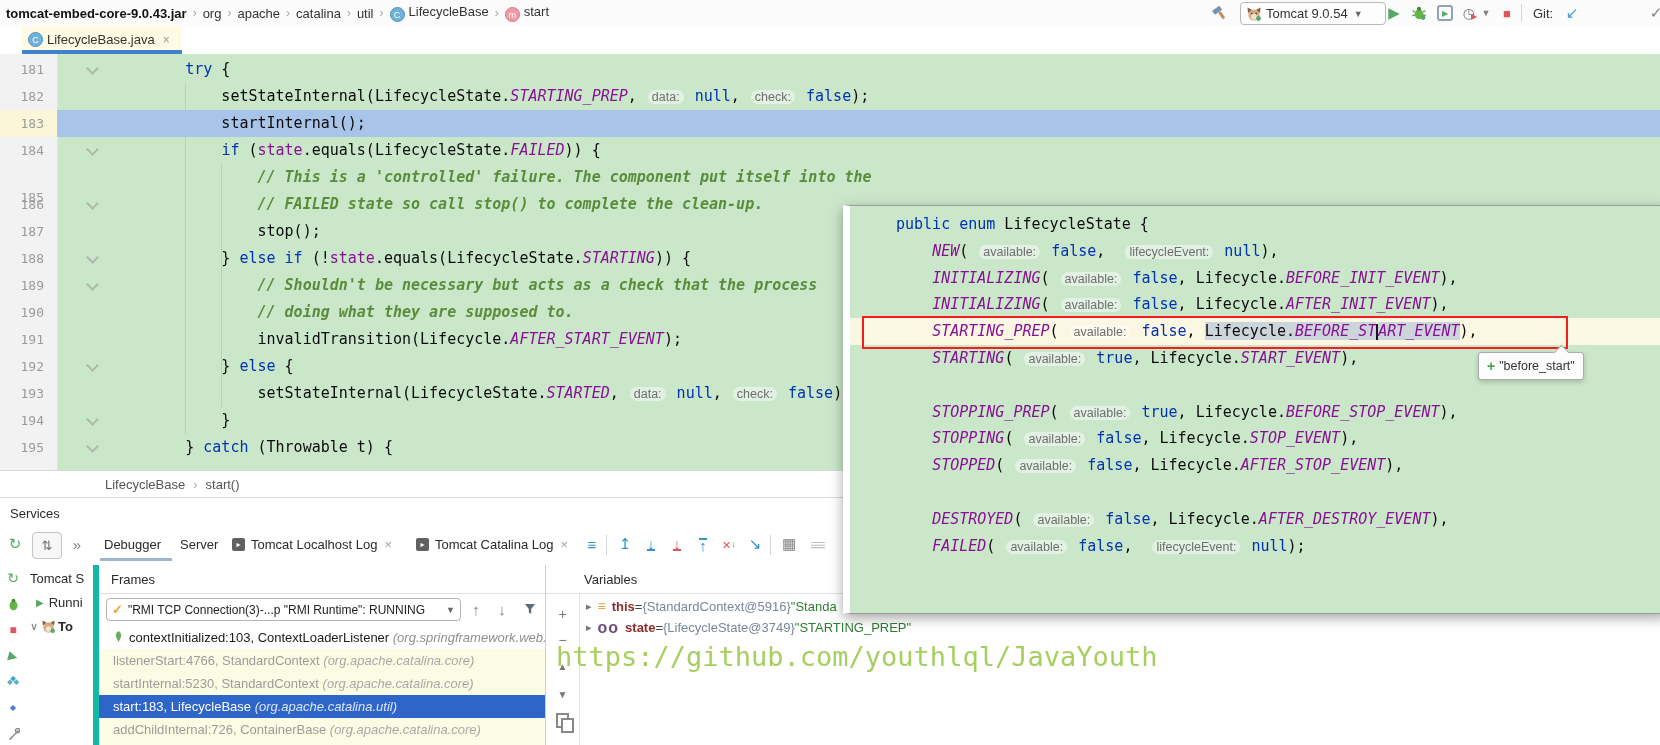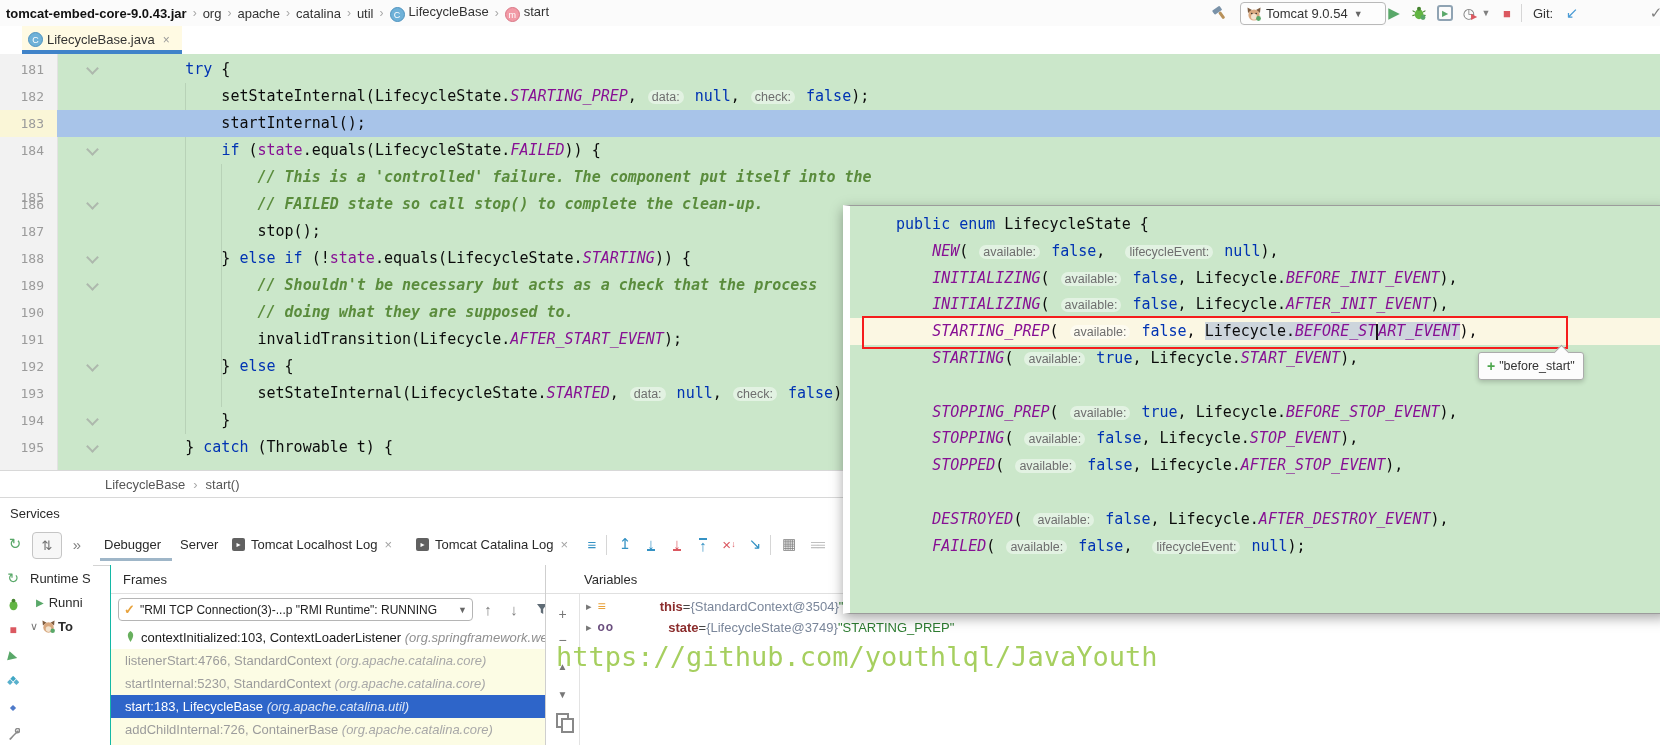--- a/index.html
+++ b/index.html
@@ -61,21 +61,21 @@
   .xclose{color:#A3A3A3;margin-left:7px;font-size:13px;}
   .boxbtn{top:5px;width:28px;height:25px;border:1px solid #C5C5C5;border-radius:4px;
           display:flex;align-items:center;justify-content:center;color:#707070;background:#F7F7F7;}
   .barb{border-bottom:2px solid currentColor;line-height:11px;display:inline-block;}
   .bart{border-top:2px solid currentColor;line-height:11px;display:inline-block;}
   
   .left-strip{left:0;top:565px;width:26px;height:180px;background:#FFF;}
   .ls-ic{left:0;width:26px;height:22px;display:flex;align-items:center;justify-content:center;font-size:14px;}
   .tree{left:26px;top:565px;width:67px;height:180px;background:#FFF;overflow:hidden;}
   .trow{left:4px;height:22px;display:flex;align-items:center;white-space:nowrap;color:#2a2a2a;}
-  .frames-panel{left:110px;top:565px;width:452px;height:180px;background:#FFF;border-left:1px solid #14b8a6;overflow:hidden;}
+  .frames-panel{left:93px;top:565px;width:452px;height:180px;background:#FFF;border-left:6px solid #14b8a6;overflow:hidden;}
   .panel-head{left:0;top:0;width:100%;height:29px;border-bottom:1px solid #E0E0E0;display:flex;
               align-items:center;padding-left:12px;color:#2a2a2a;background:#FFF;box-sizing:border-box;}
   .threadbox{left:7px;top:33px;width:355px;height:23px;border:1px solid #B5B5B5;border-radius:4px;background:#FFF;
              display:flex;align-items:center;padding:0 5px;box-sizing:border-box;}
   .threadtxt{font-size:12px;white-space:nowrap;overflow:hidden;flex:1;color:#222;}
   .ochk{color:#E8A33D;font-weight:bold;margin-right:5px;}
   .frow{left:0;width:452px;height:23px;line-height:23px;padding-left:14px;box-sizing:border-box;
         white-space:nowrap;overflow:hidden;color:#1a1a1a;}
   .frow .pkg{font-style:italic;color:#8F8F8F;}
   .frow.dim{background:#FCFCE4;color:#9C9C9C;}
@@ -83,24 +83,24 @@
   .frow.selrow{background:#2E65C9;color:#FFF;}
   .frow.selrow .pkg{color:#DDE6F5;}
   .leaf-ic{display:inline-block;margin-right:5px;}
   .vars-panel{left:545px;top:565px;width:1115px;height:180px;background:#FFF;border-left:1px solid #CFCFCF;overflow:hidden;}
   .minibar{left:0;top:29px;width:33px;height:151px;border-right:1px solid #E3E3E3;}
   .mb-ic{left:0;width:33px;height:24px;display:flex;align-items:center;justify-content:center;color:#777;font-size:14px;}
   .copysq{width:9px;height:11px;border:2px solid #888;position:relative;}
   .copysq:after{content:"";position:absolute;left:3px;top:3px;width:9px;height:11px;background:#fff;border:2px solid #888;}
   .vrow{left:40px;height:21px;line-height:21px;display:flex;align-items:center;white-space:nowrap;}
   .vchev{color:#777;font-size:11px;margin-right:6px;}
-  .vname{color:#8B2C2C;font-weight:bold;margin-left:48px;}
+  .vname{color:#8B2C2C;font-weight:bold;}
   .vref{color:#7A869A;} .vstr{color:#2E7D32;} .veq{color:#444;}
   .vic-params{color:#E8A33D;font-weight:bold;font-size:14px;margin-right:6px;}
-  .vic-field{color:#6A4E7E;font-weight:bold;font-size:12px;margin-right:6px;letter-spacing:1px;}
+  .vic-field{color:#6A4E7E;font-weight:bold;font-size:16px;margin-right:6px;letter-spacing:1px;}
   
   .popup{left:843px;top:205px;width:817px;height:407px;background:#CBE7CA;border:1px solid #9B9B9B;
          border-left:7px solid #FFFFFF;box-shadow:0 4px 12px rgba(0,0,0,0.35);z-index:20;overflow:hidden;
          font-family:"DejaVu Sans Mono",monospace;font-size:15px;}
   .pline{left:46px;height:27px;line-height:27px;white-space:pre;z-index:2;}
   .pcur{left:0;width:817px;height:27px;background:#FBF7E3;}
   .redbox{left:12px;width:702px;height:29px;border:2px solid #F51D1D;z-index:5;}
   
   .tooltip{left:1478px;top:352px;min-width:88px;height:26px;background:#FCFCFC;border:1px solid #ABABAB;
            border-radius:3px;box-shadow:0 2px 5px rgba(0,0,0,0.2);z-index:30;display:flex;align-items:center;
@@ -315,21 +315,21 @@
     </div>
     <div class="abs ls-ic" style="top:158px;">
       <svg width="13" height="13" viewBox="0 0 13 13">
           <path d="M11 2 L7 6 L5.5 7.5 L2 11 L3.6 12 L7 8 L8.5 6.5 L12 3.2 Z" fill="#8A8A8A"></path>
           <circle cx="10.6" cy="2.6" r="2.1" fill="none" stroke="#8A8A8A" stroke-width="1.4"></circle>
         </svg>
     </div>
   </div>
 
   <div class="abs tree" id="tree">
-      <div class="abs trow" style="top:2px;">Runtime S</div>
+      <div class="abs trow" style="top:2px;">Tomcat S</div>
       <div class="abs trow" style="top:26px;left:10px;"><span style="color: rgb(89, 168, 105); font-size: 10px; margin-right: 5px;">▶</span>Runni</div>
       <div class="abs trow" style="top:50px;font-weight:bold;"><span style="color: rgb(119, 119, 119); font-weight: normal; font-size: 11px; margin-right: 4px;">∨</span><svg width="13" height="13" viewBox="0 0 14 14" style="margin-right: 3px;">
           <polygon points="1,6 0.5,0.5 5,3" fill="#7E5C3F"></polygon>
           <polygon points="13,6 13.5,0.5 9,3" fill="#7E5C3F"></polygon>
           <circle cx="7" cy="8" r="5.6" fill="#D8A87F"></circle>
           <circle cx="7" cy="9.8" r="3" fill="#F2E3CF"></circle>
           <circle cx="11.5" cy="11.5" r="2.4" fill="#59A869"></circle>
         </svg>To</div>
     </div>
 
@@ -374,21 +374,21 @@
           <span class="copysq"></span>
         </div>
       <div class="abs mb-ic" style="top:142px;">∞</div>
     </div>
     <div id="vrows">
         <div class="abs vrow" style="top:31px;">
           <span class="vchev">▸</span>
           <span class="vic-params">≡</span>
           <span class="vname">this</span>
           <span class="veq"> = </span>
-          <span class="vref">{StandardContext@3504} </span>
+          <span class="vref">{StandardContext@5916} </span>
           <span class="vstr">"Standa</span>
         </div>
         <div class="abs vrow" style="top:52px;">
           <span class="vchev">▸</span>
           <span class="vic-field">oo</span>
           <span class="vname">state</span>
           <span class="veq"> = </span>
           <span class="vref">{LifecycleState@3749} </span>
           <span class="vstr">"STARTING_PREP"</span>
         </div>

